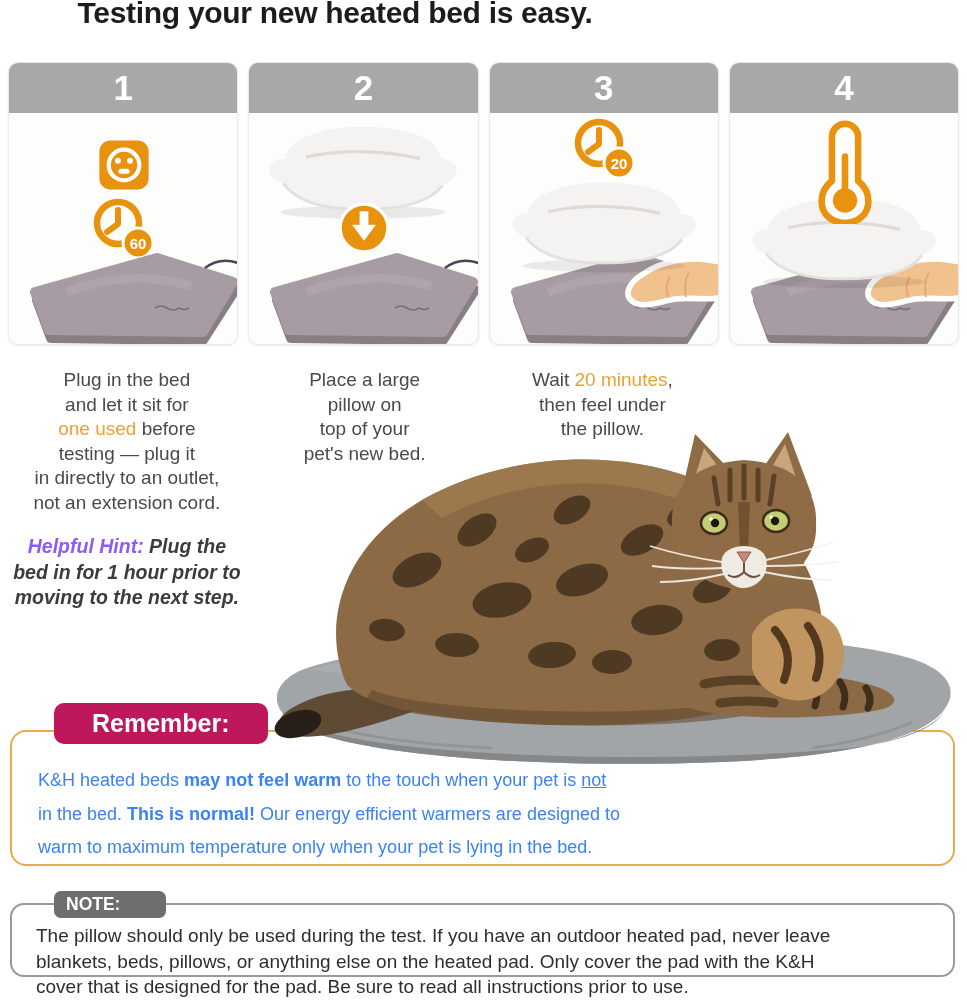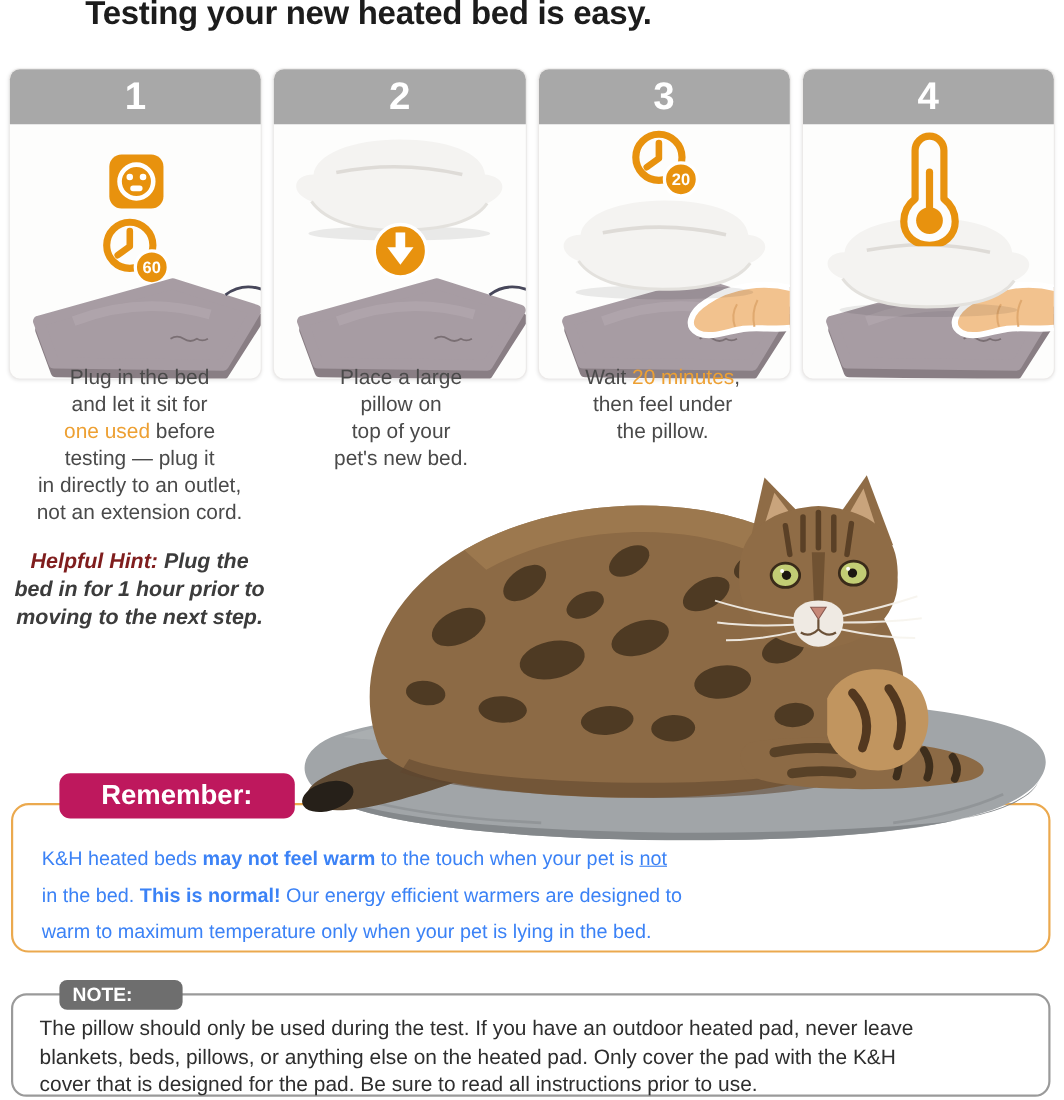--- a/index.html
+++ b/index.html
@@ -12,41 +12,41 @@
   .cards{position:absolute;left:8px;top:62px;width:951px;display:grid;
          grid-template-columns:repeat(4,1fr);gap:10px;}
   .card{position:relative;height:283px;background:#FDFDFC;border:1px solid #ECEAE9;
         border-radius:10px;box-shadow:0 1px 3px rgba(0,0,0,.08);box-sizing:border-box;}
   .card-header{height:50px;background:#A8A8A8;border-radius:9px 9px 0 0;display:flex;
         align-items:center;justify-content:center;color:#fff;font-size:35px;font-weight:800;}
   .card-body{position:absolute;left:0;right:0;top:50px;bottom:0;overflow:hidden;
         border-radius:0 0 9px 9px;text-align:center;}
   .abs{position:absolute;}
 
-  .texts{position:absolute;left:8px;top:332px;width:951px;display:grid;
+  .texts{position:absolute;left:8px;top:368px;width:951px;display:grid;
          grid-template-columns:repeat(4,1fr);}
   .step-text{white-space:pre-line;text-align:center;font-size:19px;line-height:24.5px;
          color:#4a4a4a;padding:0 2px;}
   .hint{margin-top:19px;white-space:pre-line;text-align:center;font-style:italic;
          font-weight:600;font-size:19.5px;line-height:25.5px;color:#3c3c3c;}
   .o{color:#EDA033;text-align:right;}
   .b{font-weight:bold;}
   .u{text-decoration:underline;}
-  .ob{color:#7f1d1d;font-weight:bold;margin-top:48px;}
+  .ob{color:#8b5cf6;font-weight:bold;margin-top:48px;}
 
   .cat{position:absolute;left:252px;top:430px;width:714px;height:334px;z-index:5;}
 
   .remember-box{position:absolute;left:10px;top:730px;width:945px;height:136px;
         border:2px solid #EBA94E;border-radius:16px;box-sizing:border-box;}
   .remember-badge{position:absolute;left:42px;top:-29px;background:#be185d;color:#fff;
         font-weight:800;font-size:25px;padding:6px 38px;border-radius:10px;z-index:6;}
   .remember-text{position:absolute;left:0;right:0;top:32px;padding:0 26px;
         font-size:18px;line-height:33.5px;color:#3b82f6;white-space:pre-line;}
 
-  .note-box{position:absolute;left:10px;top:903px;width:945px;height:94px;
+  .note-box{position:absolute;left:10px;top:903px;width:945px;height:74px;
         border:2px solid #9A9A9A;border-radius:14px;box-sizing:border-box;}
   .note-badge{position:absolute;left:42px;top:-14px;background:#6E6E6E;color:#fff;
         font-weight:700;font-size:17.5px;padding:3px 46px 3px 12px;border-radius:7px;}
   .note-text{padding:18px 24px 0;font-size:19px;line-height:25.5px;color:#2e2e2e;
         white-space:pre-line;}
 
   .badge-num{font:bold 15px "Liberation Sans",sans-serif;fill:#fff;}
   .bed-script{font-family:"Liberation Serif",serif;font-style:italic;}
 </style>
 </head>

